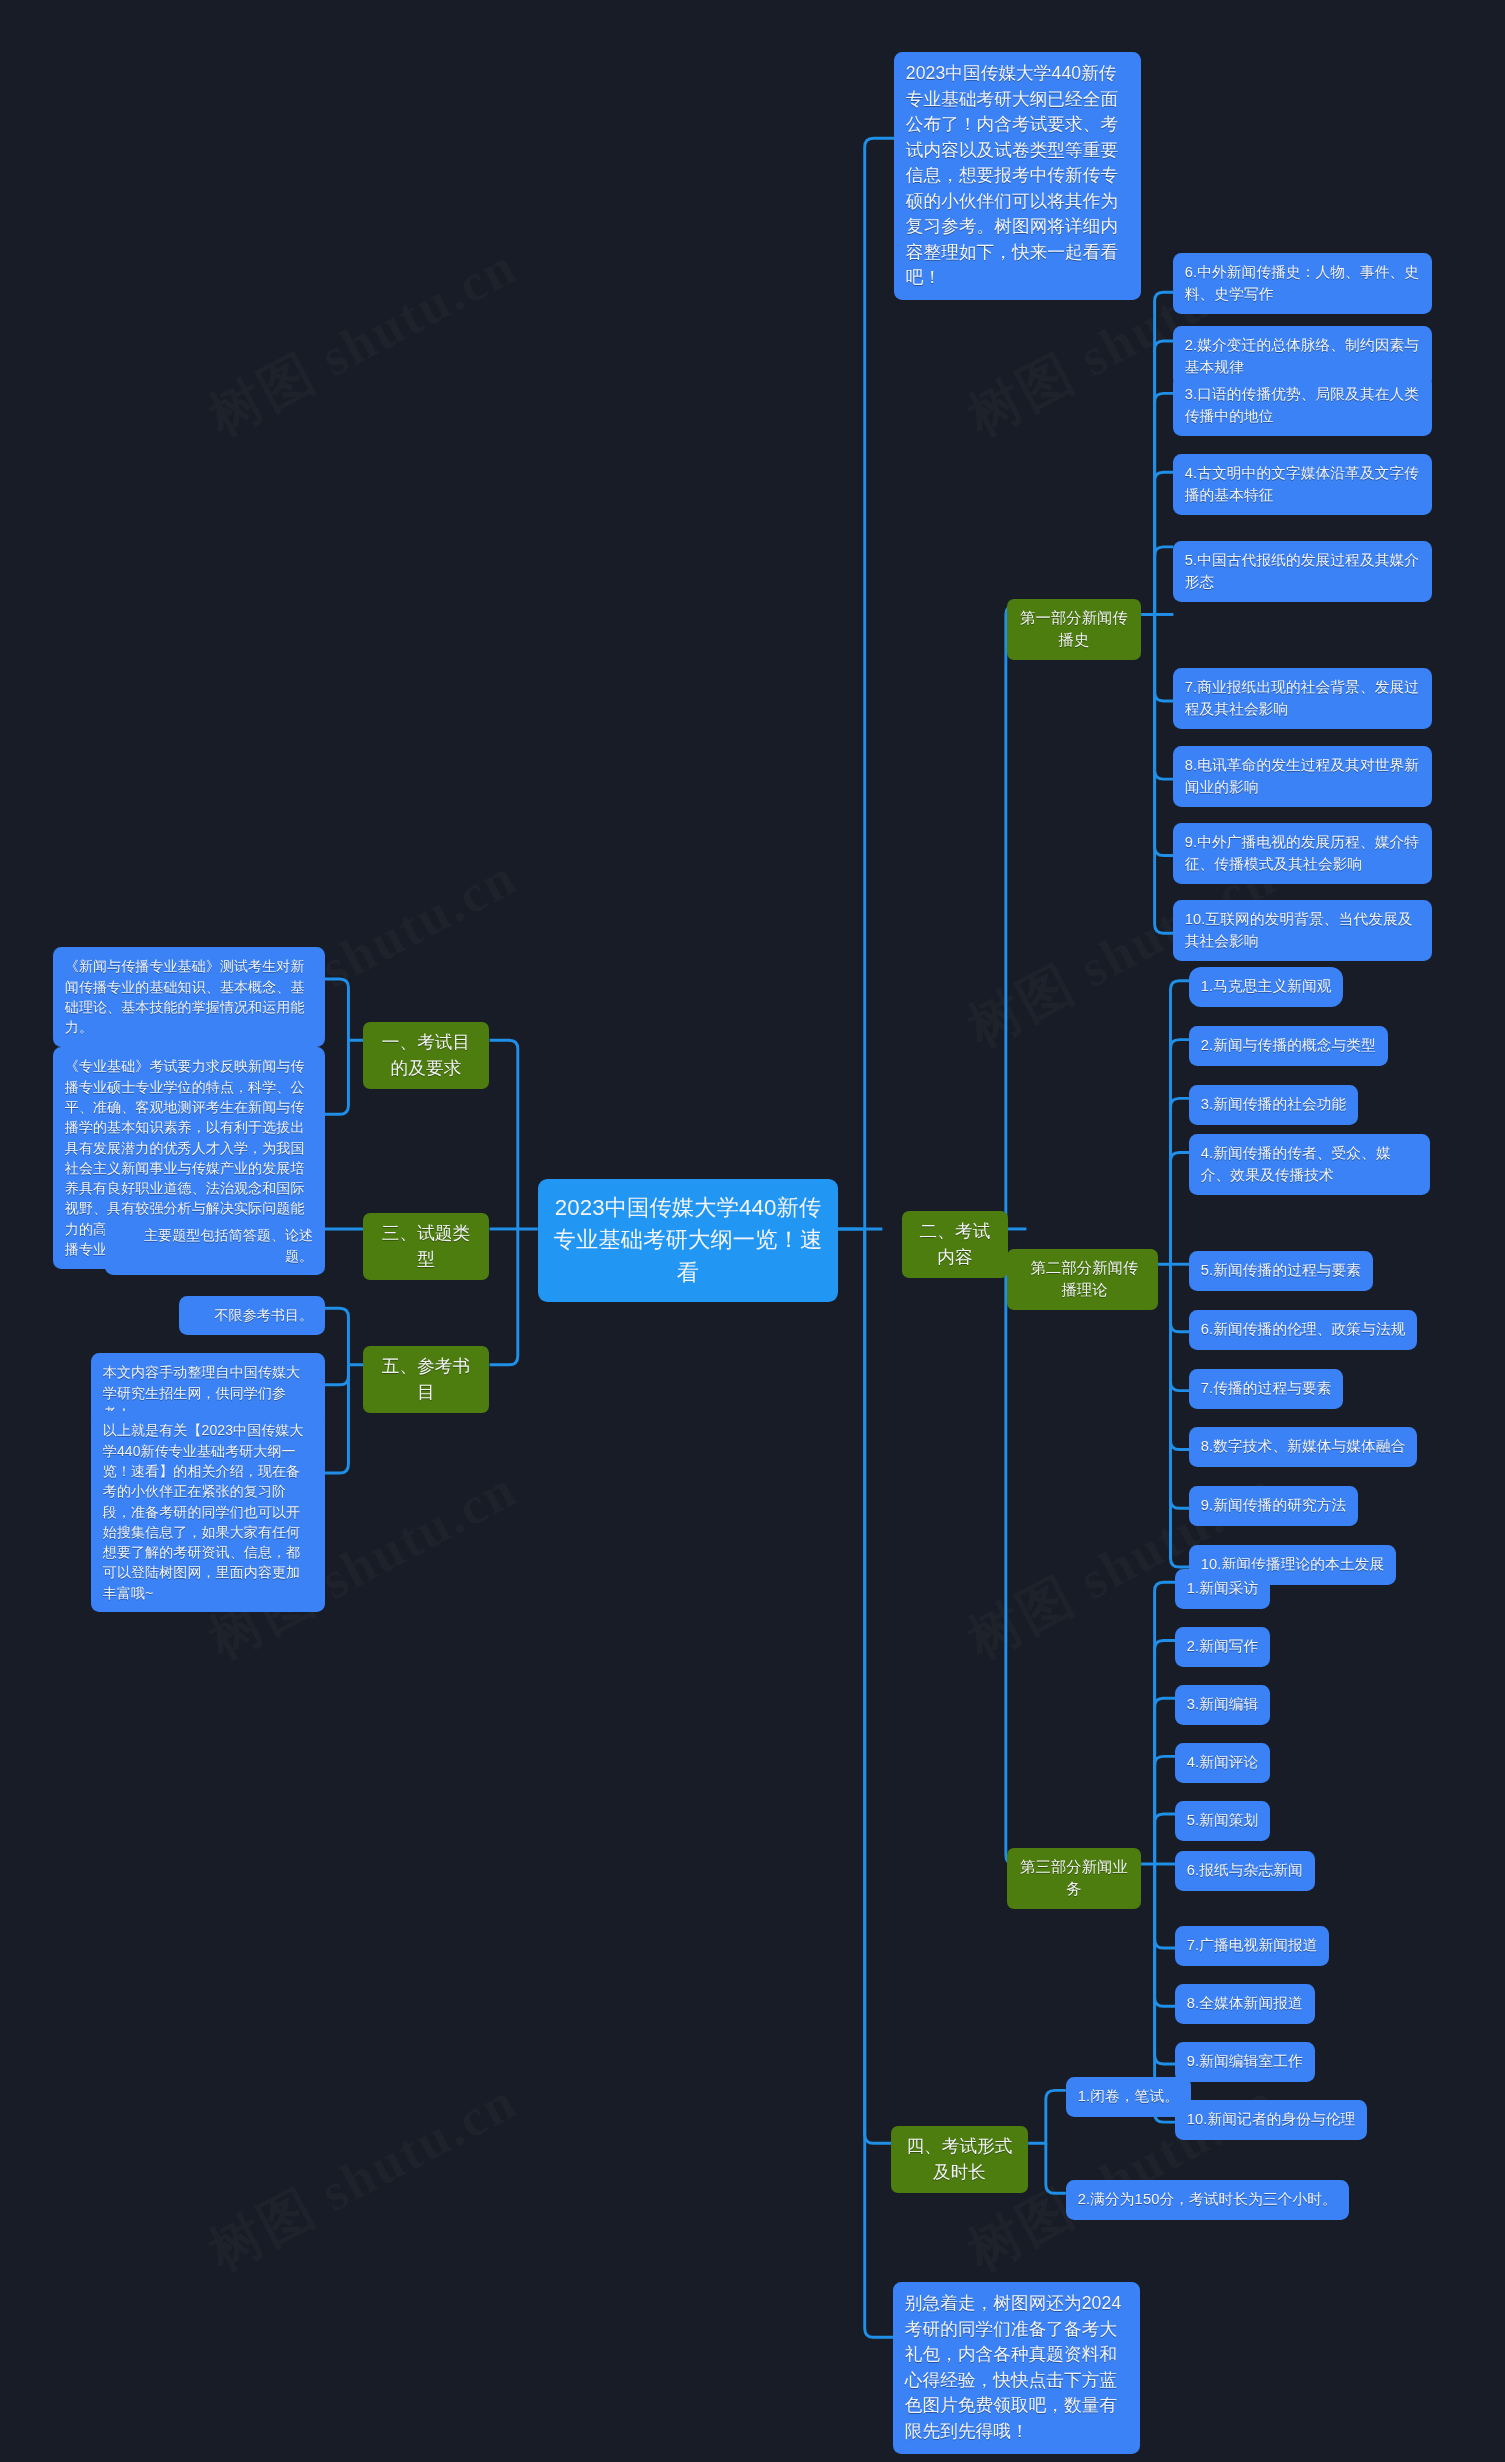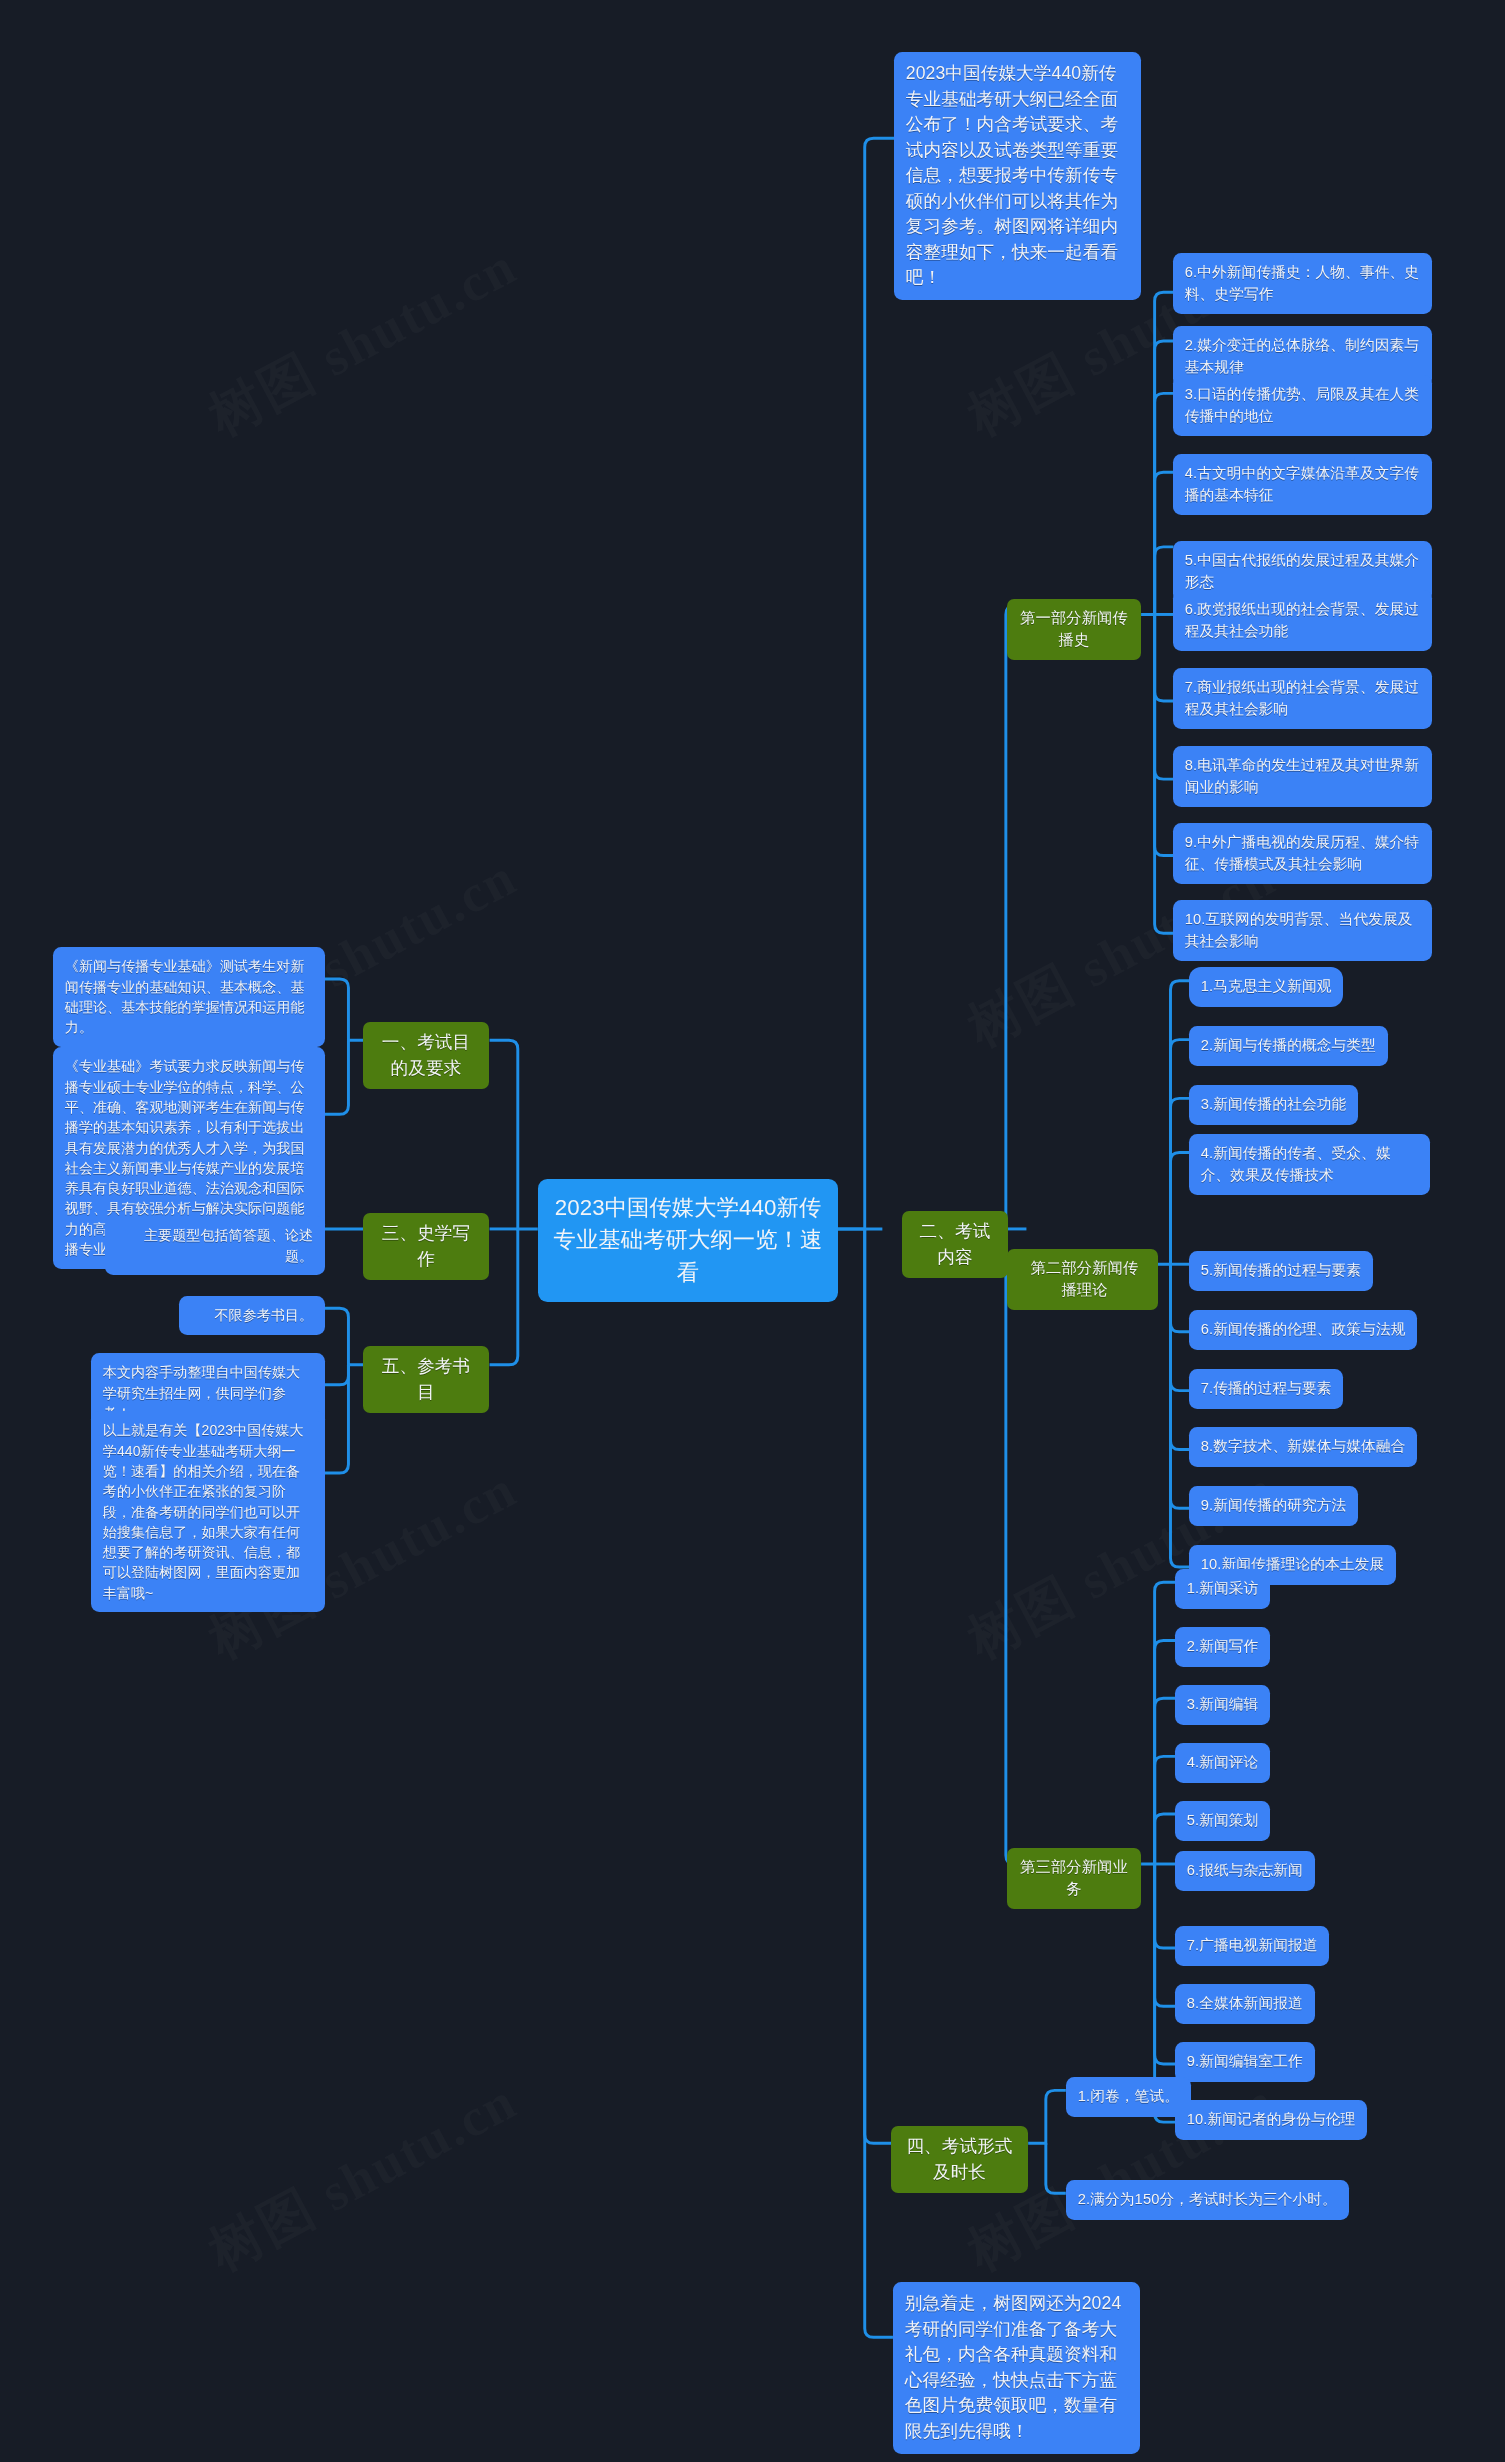--- a/index.html
+++ b/index.html
@@ -143,37 +143,36 @@
   </svg>
 
   <div class="node sz-30" style="left:894px;top:52px;width:247px;">2023中国传媒大学440新传专业基础考研大纲已经全面公布了！内含考试要求、考试内容以及试卷类型等重要信息，想要报考中传新传专硕的小伙伴们可以将其作为复习参考。树图网将详细内容整理如下，快来一起看看吧！</div>
 
   <div class="node root sz-38" style="left:538px;top:1179px;width:300px;">2023中国传媒大学440新传专业基础考研大纲一览！速看</div>
 
   <div class="node sect sz-30" style="left:363px;top:1022px;width:126px;text-align:center;">一、考试目的及要求</div>
   <div class="node sz-24" style="left:53px;top:947px;width:272px;">《新闻与传播专业基础》测试考生对新闻传播专业的基础知识、基本概念、基础理论、基本技能的掌握情况和运用能力。</div>
   <div class="node sz-24" style="left:53px;top:1047px;width:272px;">《专业基础》考试要力求反映新闻与传播专业硕士专业学位的特点，科学、公平、准确、客观地测评考生在新闻与传播学的基本知识素养，以有利于选拔出具有发展潜力的优秀人才入学，为我国社会主义新闻事业与传媒产业的发展培养具有良好职业道德、法治观念和国际视野、具有较强分析与解决实际问题能力的高层次、应用型、复合型的新闻传播专业人才。</div>
 
-  <div class="node sect sz-30" style="left:363px;top:1213px;width:126px;text-align:center;">三、史学写作</div>
+  <div class="node sect sz-30" style="left:363px;top:1213px;width:126px;text-align:center;">三、试题类型</div>
   <div class="node sz-24" style="left:105px;top:1216px;width:220px;text-align:right;">主要题型包括简答题、论述题。</div>
 
   <div class="node sect sz-30" style="left:363px;top:1346px;width:126px;text-align:center;">五、参考书目</div>
   <div class="node sz-24" style="left:179px;top:1296px;width:146px;text-align:right;">不限参考书目。</div>
   <div class="node sz-24" style="left:91px;top:1353px;width:234px;">本文内容手动整理自中国传媒大学研究生招生网，供同学们参考！</div>
   <div class="node sz-24" style="left:91px;top:1411px;width:234px;">以上就是有关【2023中国传媒大学440新传专业基础考研大纲一览！速看】的相关介绍，现在备考的小伙伴正在紧张的复习阶段，准备考研的同学们也可以开始搜集信息了，如果大家有任何想要了解的考研资讯、信息，都可以登陆树图网，里面内容更加丰富哦~</div>
 
   <div class="node sect sz-30" style="left:902px;top:1211px;width:106px;text-align:center;">二、考试内容</div>
 
   <div class="node sect sz-26" style="left:1007px;top:599px;width:134px;text-align:center;">第一部分新闻传播史</div>
   <div class="node sz-25" style="left:1173px;top:253px;width:259px;">6.中外新闻传播史：人物、事件、史料、史学写作</div>
   <div class="node sz-25" style="left:1173px;top:326px;width:259px;">2.媒介变迁的总体脉络、制约因素与基本规律</div>
   <div class="node sz-25" style="left:1173px;top:375px;width:259px;">3.口语的传播优势、局限及其在人类传播中的地位</div>
   <div class="node sz-25" style="left:1173px;top:454px;width:259px;">4.古文明中的文字媒体沿革及文字传播的基本特征</div>
   <div class="node sz-25" style="left:1173px;top:541px;width:259px;">5.中国古代报纸的发展过程及其媒介形态</div>
-  <div class="node sz-25" style="left:1173px;top:590px;width:259px;">6.政党报纸出现的社会背景、发展过程及其社会功能</div>
   <div class="node sz-25" style="left:1173px;top:668px;width:259px;">7.商业报纸出现的社会背景、发展过程及其社会影响</div>
   <div class="node sz-25" style="left:1173px;top:746px;width:259px;">8.电讯革命的发生过程及其对世界新闻业的影响</div>
   <div class="node sz-25" style="left:1173px;top:823px;width:259px;">9.中外广播电视的发展历程、媒介特征、传播模式及其社会影响</div>
   <div class="node sz-25" style="left:1173px;top:900px;width:259px;">10.互联网的发明背景、当代发展及其社会影响</div>
 
   <div class="node sect sz-26" style="left:1007px;top:1249px;width:151px;text-align:center;padding-left:17px;">第二部分新闻传播理论</div>
   <div class="node sz-25" style="left:1189px;top:967px;width:auto;border-radius:12px;">1.马克思主义新闻观</div>
   <div class="node sz-25" style="left:1189px;top:1026px;width:auto;">2.新闻与传播的概念与类型</div>
   <div class="node sz-25" style="left:1189px;top:1085px;width:auto;">3.新闻传播的社会功能</div>
   <div class="node sz-25" style="left:1189px;top:1134px;width:241px;">4.新闻传播的传者、受众、媒介、效果及传播技术</div>

